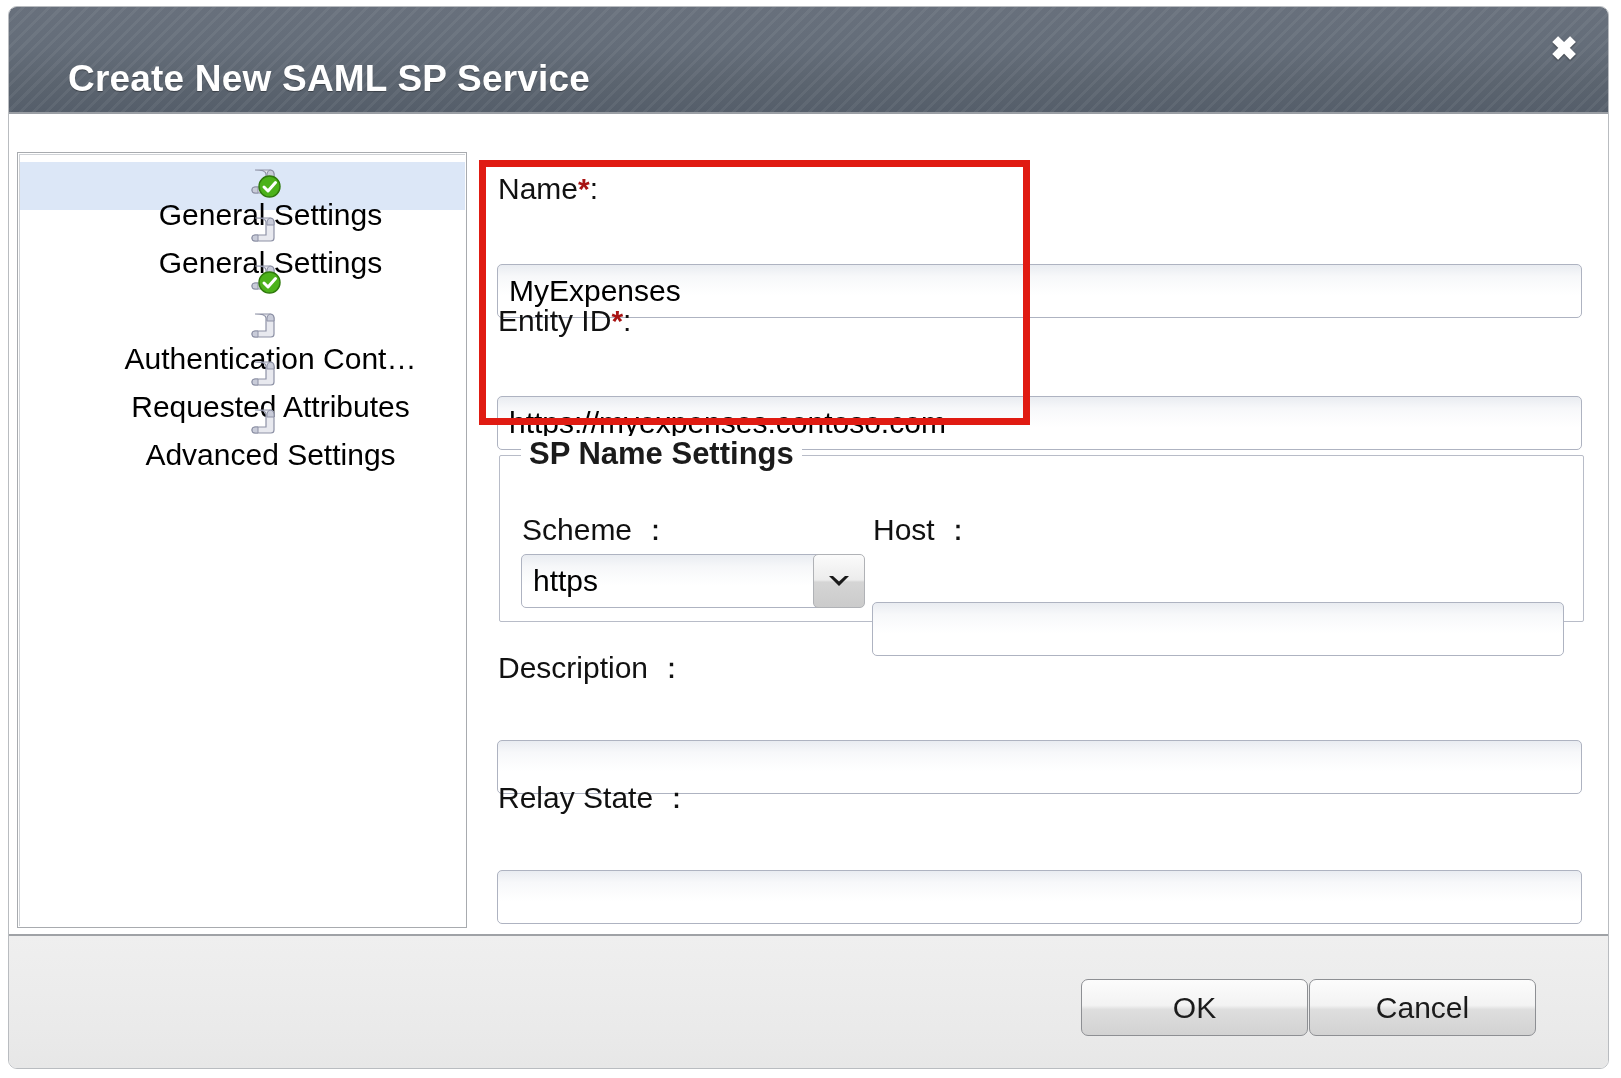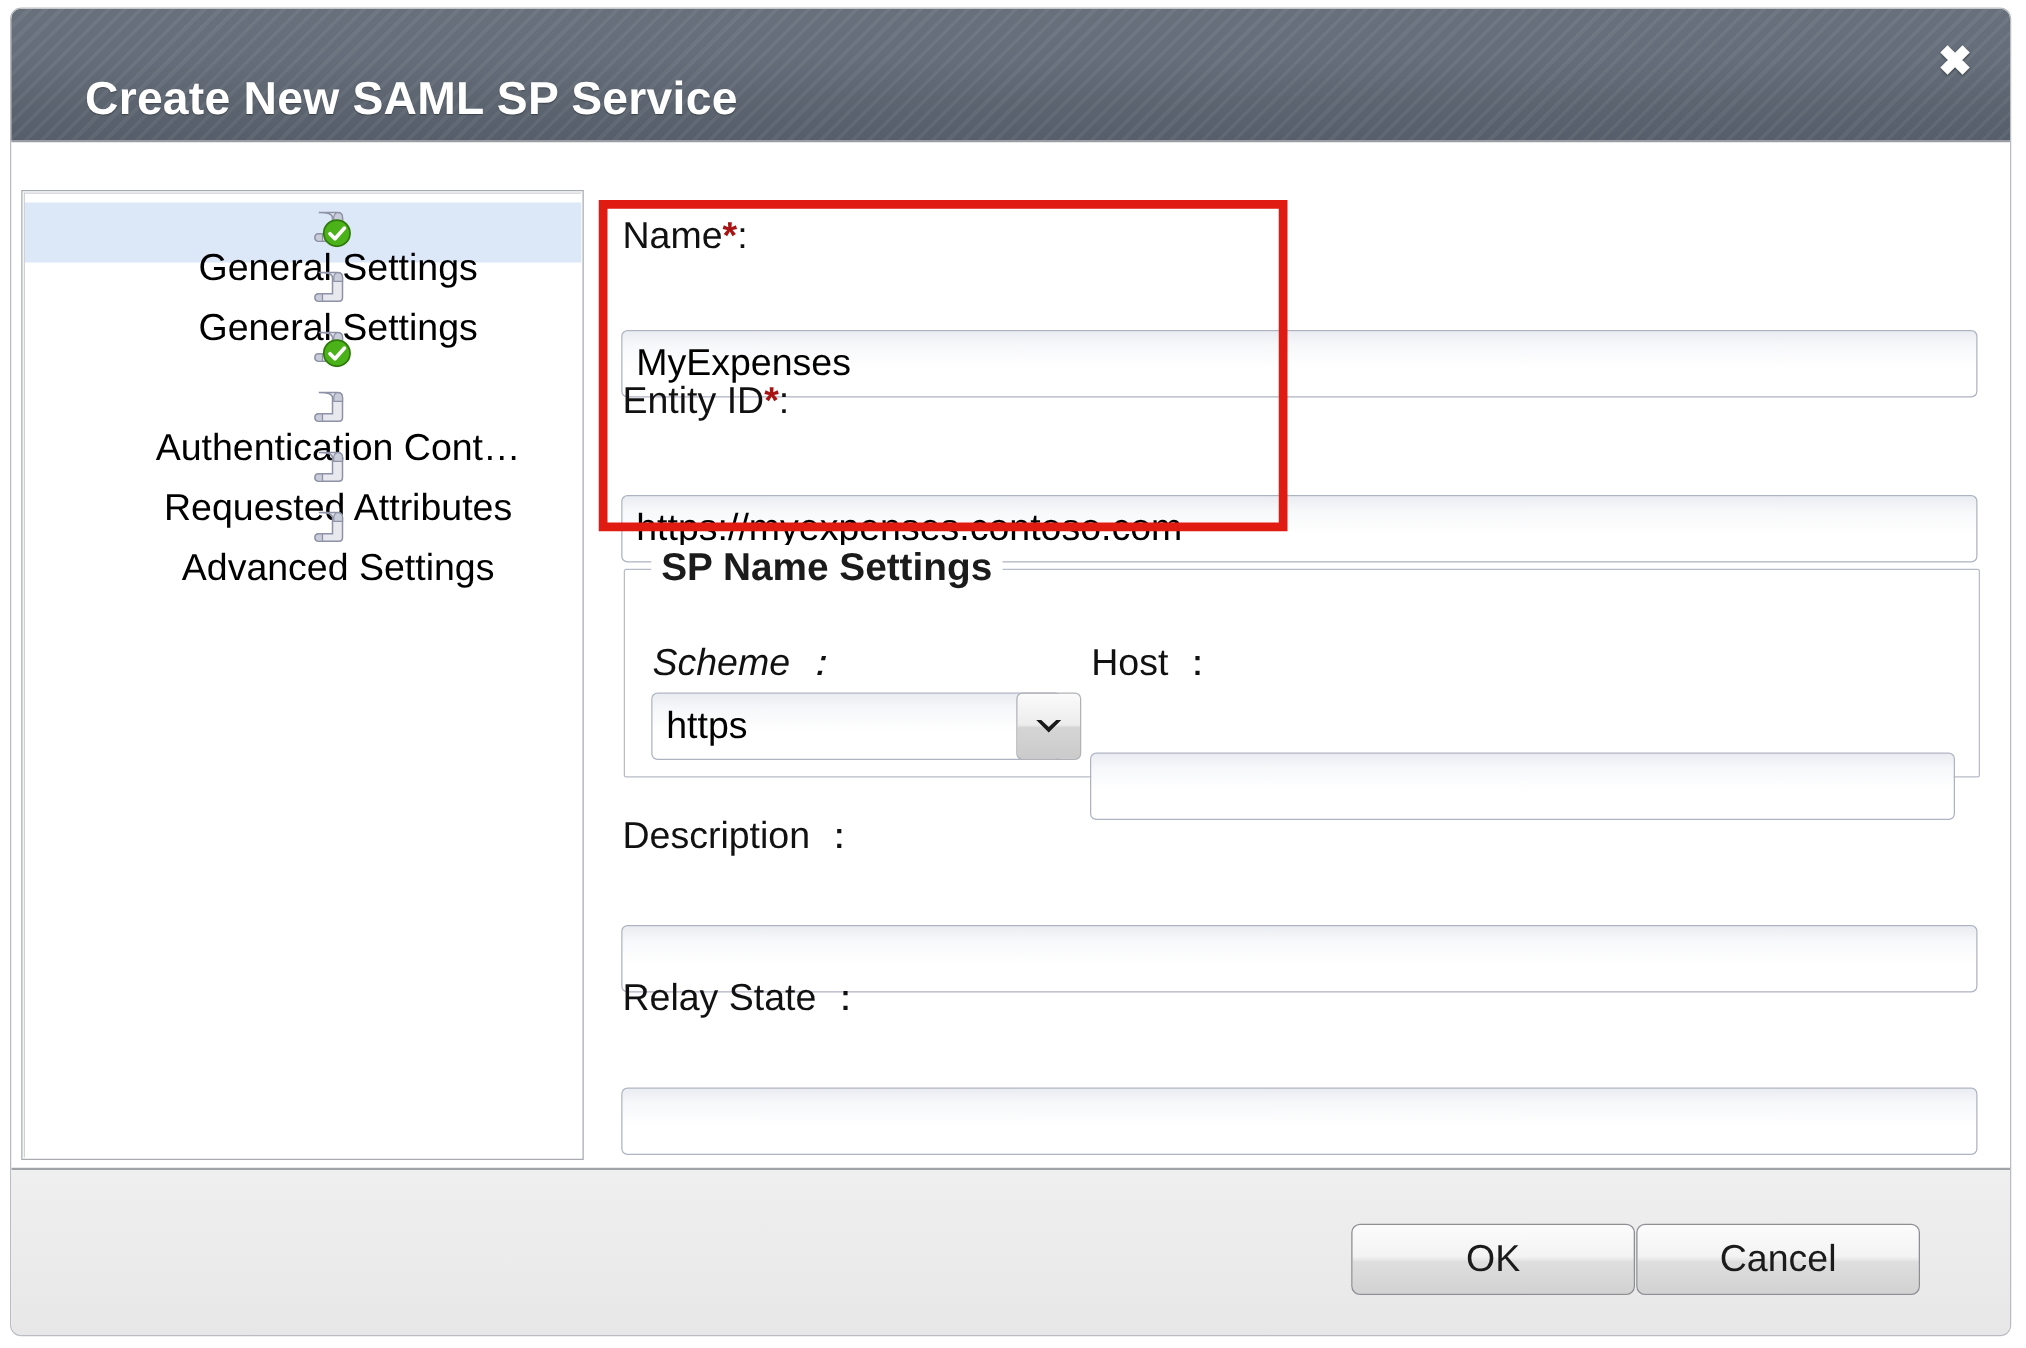--- a/index.html
+++ b/index.html
@@ -204,21 +204,21 @@
     position: absolute;
     left: 21px;
     top: -20px;
     background: #ffffff;
     padding: 0 8px;
     font-size: 31px;
     font-weight: bold;
     color: #1b1b1b;
     white-space: nowrap;
   }
-  #scheme-label { position: absolute; left: 22px;  top: 54px; font-style: italic; }
+  #scheme-label { position: absolute; left: 22px;  top: 54px; }
   #host-label   { position: absolute; left: 373px; top: 54px; }
 
   #scheme-select {
     position: absolute;
     left: 21px;
     top: 98px;
     width: 328px;
     height: 54px;
     box-sizing: border-box;
     border: 1px solid #aeb3c1;

